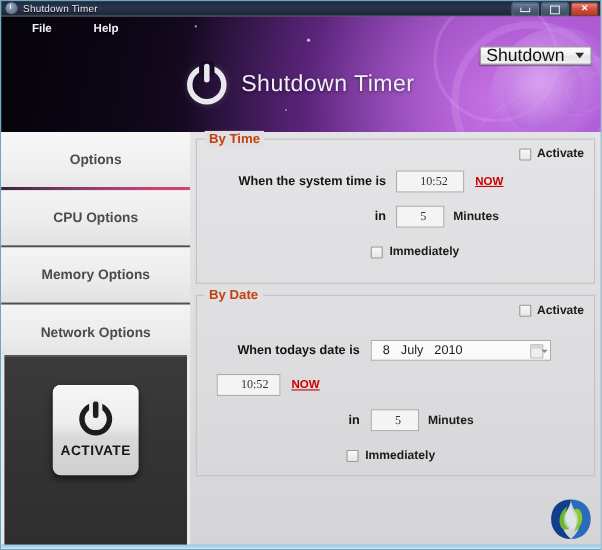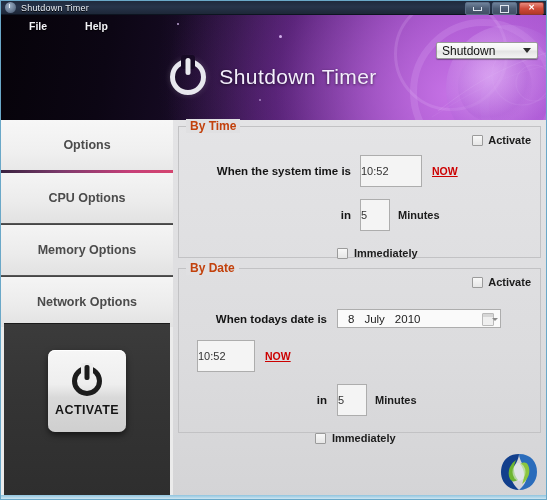--- a/index.html
+++ b/index.html
@@ -77,21 +77,21 @@
     color:#f2f2f6;font-size:10.5px;font-weight:bold;padding:5px 10px 4px 28px;
     text-shadow:0 1px 1px rgba(0,0,0,.8);cursor:default;
   }
   .mode-select{
     position:absolute;right:8px;top:27px;width:102px;height:17px;z-index:4;
     background:linear-gradient(to bottom,#fdfdfd 0%,#f1f1f1 48%,#e3e3e3 52%,#f3f3f3 100%);
     border:1px solid #9a9a9a;border-radius:2px;
     display:flex;align-items:center;box-sizing:border-box;
     box-shadow:0 1px 1px rgba(0,0,0,.35);
   }
-  .mode-select .lbl{font-size:12px;color:#111;padding-left:5px;flex:1;}
+  .mode-select .lbl{font-size:16px;color:#111;padding-left:5px;flex:1;}
   .mode-select .arw{
     width:0;height:0;border-left:4px solid transparent;border-right:4px solid transparent;
     border-top:5px solid #2c2c2c;margin-right:6px;
   }
 
   .brand{
     position:absolute;left:0;right:0;top:44px;display:flex;align-items:center;
     justify-content:center;z-index:3;
   }
   .pwr{
@@ -173,23 +173,23 @@
   }
   .cb{
     width:11px;height:11px;box-sizing:border-box;flex:0 0 auto;
     border:1px solid #9b9b9b;border-radius:1px;
     background:linear-gradient(to bottom,#f8f8f8,#e6e6e6);
   }
   .cb-lbl{font-size:11px;color:#1b1b1b;font-weight:bold;}
   .row{display:flex;align-items:center;margin-bottom:9px;}
   .rlabel{font-size:11.5px;font-weight:bold;color:#141414;text-align:right;}
   .field{
-    height:32px;box-sizing:border-box;border:1px solid #adadad;
+    height:20px;box-sizing:border-box;border:1px solid #adadad;
     background:#f4f4f4;font-size:11px;color:#333;
-    display:flex;align-items:center;padding:0 0;
+    display:flex;align-items:center;padding:0 21px;font-family:Liberation Serif, serif;
   }
   .now{
     color:#cc0000;font-size:10.5px;font-weight:bold;text-decoration:underline;
     margin-left:10px;cursor:pointer;
   }
   .datefield{
     height:19px;box-sizing:border-box;border:1px solid #adadad;background:#fafafa;
     display:flex;align-items:center;font-size:11.5px;color:#1c1c1c;position:relative;
   }
   .datefield .dpart{padding:0 0 0 10px;}

